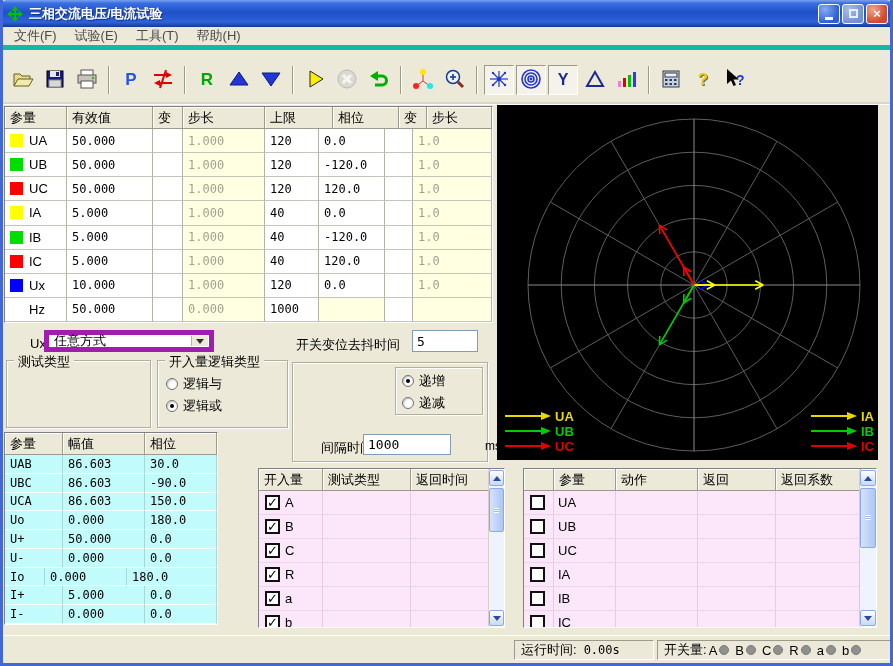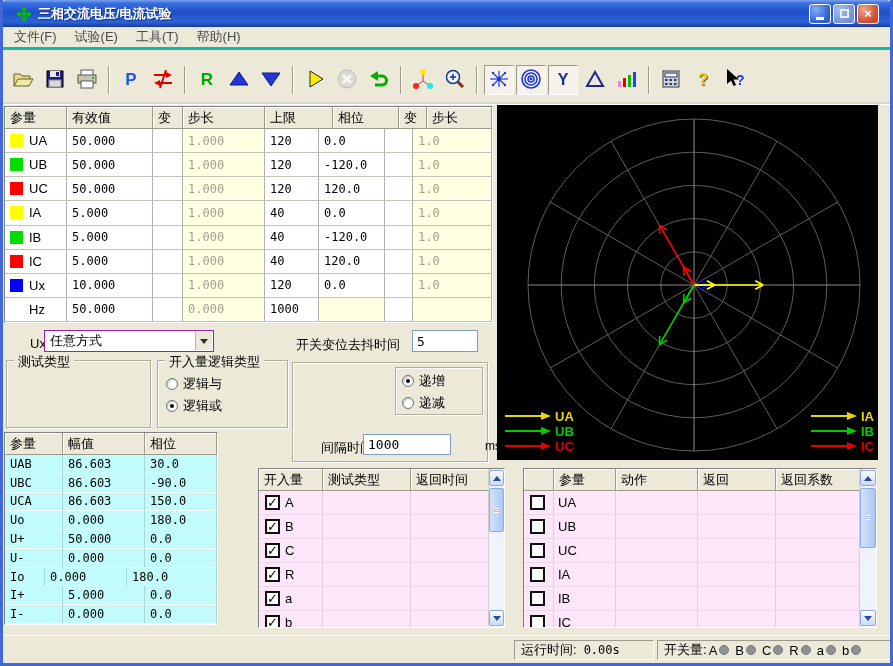--- a/index.html
+++ b/index.html
@@ -3,32 +3,32 @@
 <meta charset="utf-8">
 <style>
   *{margin:0;padding:0;box-sizing:border-box;}
   html,body{width:893px;height:666px;}
   body{position:relative;font-family:"Liberation Sans","DejaVu Sans",sans-serif;font-size:13px;background:#fff;overflow:hidden;}
   .window{position:absolute;inset:0;background:#ECE9D8;overflow:hidden;}
   .frame{position:absolute;inset:0;border:3px solid #4268D8;border-top:none;pointer-events:none;z-index:90;}
   
   .titlebar{position:absolute;left:0;top:0;width:100%;height:27px;border-radius:7px 7px 0 0;z-index:80;
     background:linear-gradient(180deg,#78A0EF 0%,#3A6FE0 12%,#1E50C8 45%,#2E63D8 82%,#16389C 100%);
-    display:flex;align-items:center;padding:0 14px;}
+    display:flex;align-items:center;padding:0 5px;}
   .app-icon{width:16px;height:16px;margin-left:2px;}
   .title-text{color:#fff;font-weight:bold;font-size:13px;margin-left:6px;flex:1;text-shadow:1px 1px 1px #12307E;}
   .winbtns{display:flex;gap:2px;}
   .wbtn{width:22px;height:20px;border-radius:3px;border:1px solid #fff;display:flex;align-items:center;justify-content:center;color:#fff;font-weight:bold;font-size:13px;line-height:1;}
   .wbtn.min{background:radial-gradient(circle at 30% 25%,#86ACF3,#2E5FD0 70%);}
   .wbtn.min i{display:block;width:8px;height:3px;background:#fff;margin-top:9px;}
   .wbtn.max{background:radial-gradient(circle at 30% 25%,#A8BDEA,#7490D8 70%);}
   .wbtn.max i{display:block;width:9px;height:9px;border:2px solid #E8EEFA;}
   .wbtn.close{background:radial-gradient(circle at 30% 25%,#F0A58C,#D2482A 70%);}
   
-  .menubar{position:absolute;left:1px;top:27px;width:891px;height:23px;background:#ECE9D8;display:flex;align-items:center;padding-left:4px;border-bottom:3px solid #14b8a6;}
+  .menubar{position:absolute;left:1px;top:27px;width:891px;height:23px;background:#ECE9D8;display:flex;align-items:center;padding-left:4px;border-bottom:5px solid #14b8a6;}
   .menu-item{padding:3px 9px;color:#4A4A4A;}
   
   .toolbar{position:absolute;left:1px;top:50px;width:891px;height:55px;display:flex;align-items:center;padding:6px 0 0 6px;border-bottom:1px solid #fff;box-shadow:inset 0 -2px 0 #DAD6CA;}
   .tbtn{width:30px;height:30px;display:flex;align-items:center;justify-content:center;margin:0 1px;border:1px solid transparent;}
   .tbtn.pressed{background:#F5F3E9;border-color:#9C9A8C #FFFFFF #FFFFFF #9C9A8C;}
   .tbtn.disabled{filter:grayscale(1);opacity:.6;}
   .tsep{width:0;height:28px;margin:0 5px;border-left:1px solid #9C9A8C;border-right:1px solid #FFF;}
   .glyph-p{font-weight:900;font-size:17px;color:#2255EE;}
   .glyph-r{font-weight:900;font-size:17px;color:#00A800;}
   .glyph-y{font-weight:900;font-size:16px;color:#1A2A90;}
@@ -65,21 +65,21 @@
   .sb .thumb{position:absolute;left:0;width:100%;background:linear-gradient(90deg,#D6E2FC,#ACC6F6);border:1px solid #8CA8E8;border-radius:2px;}
   .sb .thumb::after{content:'';position:absolute;left:4px;right:4px;top:45%;height:5px;background:repeating-linear-gradient(#fff 0 1px,#9FB8EE 1px 2px);}
   
   #chart{position:absolute;left:497px;top:105px;width:381px;height:355px;background:#000;}
   .legend{position:absolute;bottom:6px;font-weight:bold;font-size:13px;}
   .legend.left{left:8px;} .legend.right{right:4px;}
   .lrow{display:flex;align-items:center;height:15px;gap:4px;}
   
   .lab{position:absolute;white-space:nowrap;margin-left:20px;}
   .xinput{position:absolute;background:#fff;border:1px solid #7F9DB9;font-family:"DejaVu Sans Mono","Liberation Mono",monospace;font-size:13px;padding:2px 4px;display:flex;align-items:center;}
-  .combo{position:absolute;background:#fff;border:1px solid #a21caf;display:flex;align-items:center;padding-left:5px;}
+  .combo{position:absolute;background:#fff;border:5px solid #a21caf;display:flex;align-items:center;padding-left:5px;}
   .dd-btn{position:absolute;right:1px;top:1px;bottom:1px;width:17px;background:#ECE9D8;border-left:1px solid #B8B4A4;display:flex;align-items:center;justify-content:center;}
   .gbox{position:absolute;border:1px solid #B2AE9E;box-shadow:1px 1px 0 #fff,inset 1px 1px 0 #fff;}
   .gtitle{position:absolute;top:-8px;left:7px;background:#ECE9D8;padding:0 4px;white-space:nowrap;}
   .ritem{display:flex;align-items:center;gap:5px;height:22px;white-space:nowrap;}
   .rdot{width:12px;height:12px;border-radius:50%;background:#fff;border:1px solid #707070;box-shadow:inset 1px 1px 2px #C4C4C4;position:relative;flex:none;}
   .ritem.sel .rdot::after{content:'';position:absolute;left:3px;top:3px;width:4px;height:4px;border-radius:50%;background:#000;}
   
   #statusbar{position:absolute;left:3px;right:3px;bottom:3px;height:28px;background:#ECE9D8;border-top:1px solid #fff;z-index:85;}
   .spanel{position:absolute;top:4px;height:20px;border:1px solid;border-color:#9C9A8C #FFFFFF #FFFFFF #9C9A8C;display:flex;align-items:center;padding:0 6px;background:#ECE9D8;white-space:nowrap;overflow:hidden;}
   .dot{width:10px;height:10px;border-radius:50%;background:#909090;border:1px solid #7A7A7A;display:inline-block;margin:0 4px 0 2px;flex:none;}

